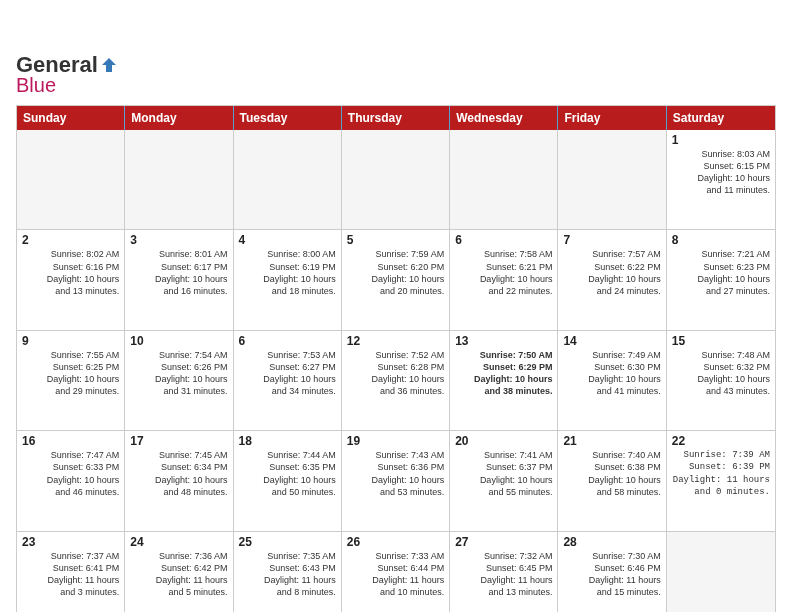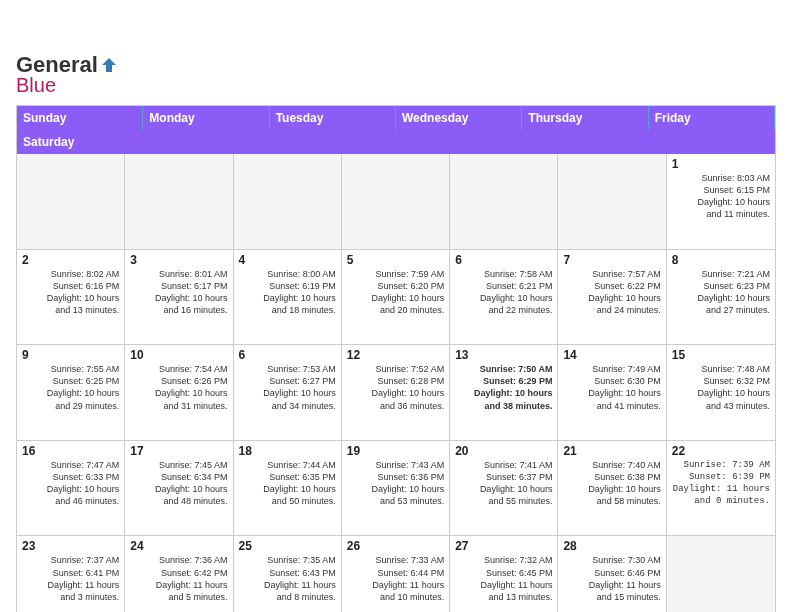--- a/index.html
+++ b/index.html
@@ -43,22 +43,22 @@
       color: #444;
     }
     .calendar {
       flex: 1;
       display: flex;
       flex-direction: column;
       border: 1px solid #ccc;
     }
     .cal-header {
       display: grid;
-      grid-template-columns: repeat(6, 1fr);
-      background: #8b5cf6;
+      grid-template-columns: repeat(7, 1fr);
+      background: #b91c1c;
     }
     .cal-header-cell {
       color: #fff;
       font-size: 12px;
       font-weight: bold;
       padding: 5px 6px;
       text-align: left;
       border-right: 1px solid #5a9fd4;
     }
     .cal-header-cell:last-child { border-right: none; }
@@ -117,22 +117,22 @@
       <div class="month-title"></div>
       <div class="location"></div>
     </div>
   </div>
 
   <div class="calendar">
     <div class="cal-header">
       <div class="cal-header-cell">Sunday</div>
       <div class="cal-header-cell">Monday</div>
       <div class="cal-header-cell">Tuesday</div>
+      <div class="cal-header-cell">Thursday</div>
       <div class="cal-header-cell">Wednesday</div>
-      <div class="cal-header-cell">Thursday</div>
       <div class="cal-header-cell">Friday</div>
       <div class="cal-header-cell">Saturday</div>
     </div>
     <div class="cal-body" id="cal-body">
     <div class="cal-row">
           <div class="cal-cell empty"></div>
           <div class="cal-cell empty"></div>
           <div class="cal-cell empty"></div>
           <div class="cal-cell empty"></div>
           <div class="cal-cell empty"></div>

